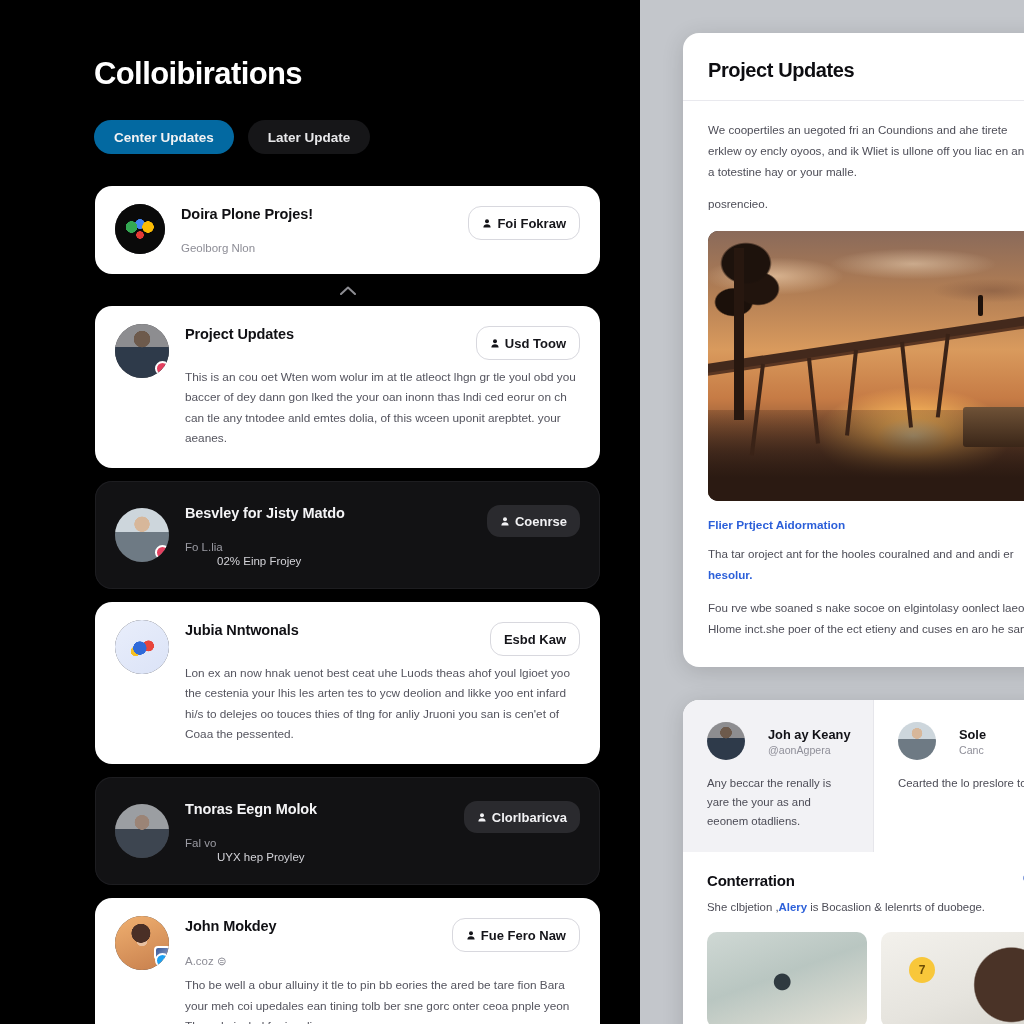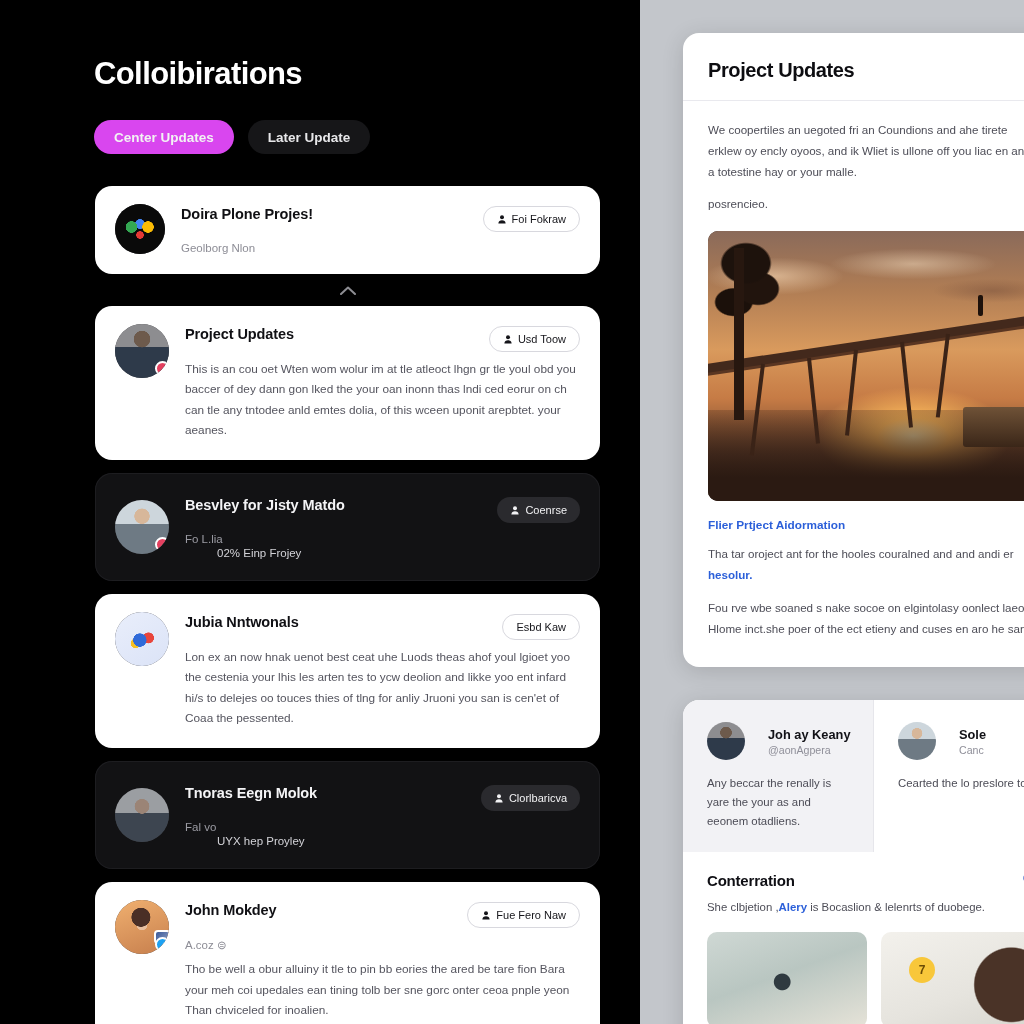--- a/index.html
+++ b/index.html
@@ -44,21 +44,21 @@
     position: absolute;
     left: 94px;
     top: 120px;
     display: flex;
     gap: 14px;
   }
   .chip {
     height: 34px;
     padding: 0 20px;
     border-radius: 17px;
-    background: #d946ef;
+    background: #0369a1;
     color: #f2f2f3;
     font-size: 13.5px;
     font-weight: 600;
     display: flex;
     align-items: center;
     justify-content: center;
     border: none;
     cursor: pointer;
     white-space: nowrap;
   }
@@ -168,24 +168,24 @@
   .desc {
     font-size: 11.8px;
     line-height: 1.72;
     margin-top: 7px;
   }
   .card.light .desc { color: #54545e; }
 
   .act {
     flex: 0 0 auto;
     height: 26px;
-    padding: 8px 13px;
+    padding: 16px 13px;
     border-radius: 13px;
-    font-size: 11px;
-    font-weight: 400;
+    font-size: 13px;
+    font-weight: 700;
     display: inline-flex;
     align-items: center;
     gap: 5px;
     cursor: pointer;
     white-space: nowrap;
   }
   .act.outline { background: #fff; border: 1px solid #d8d8de; color: #15151a; }
   .act.solid   { background: #2a2a2e; border: none; color: #f2f2f4; }
 
   .act svg { width: 10px; height: 10px; flex: 0 0 auto; }

